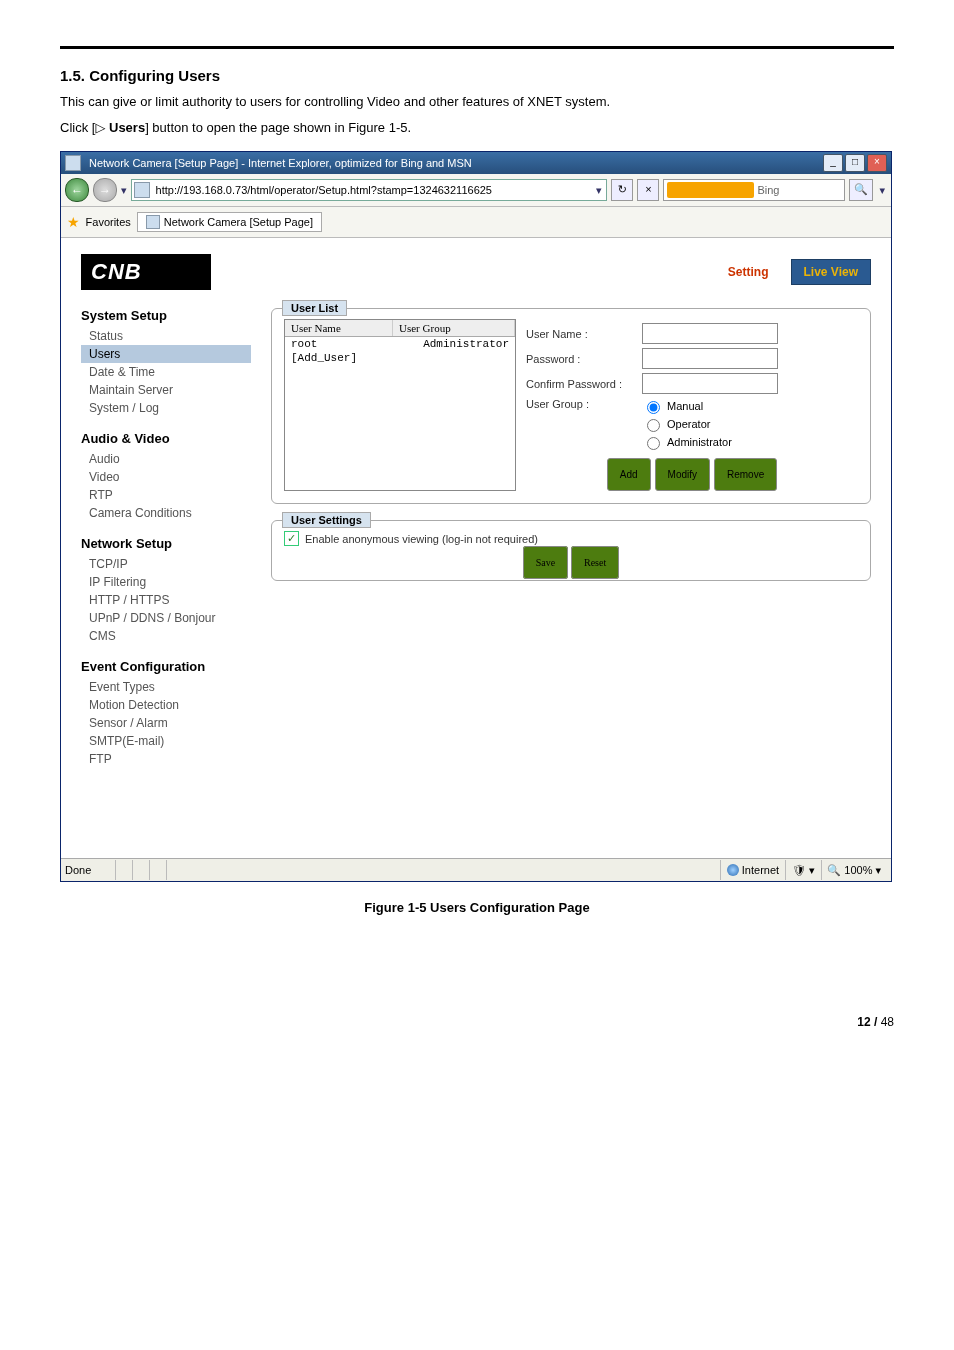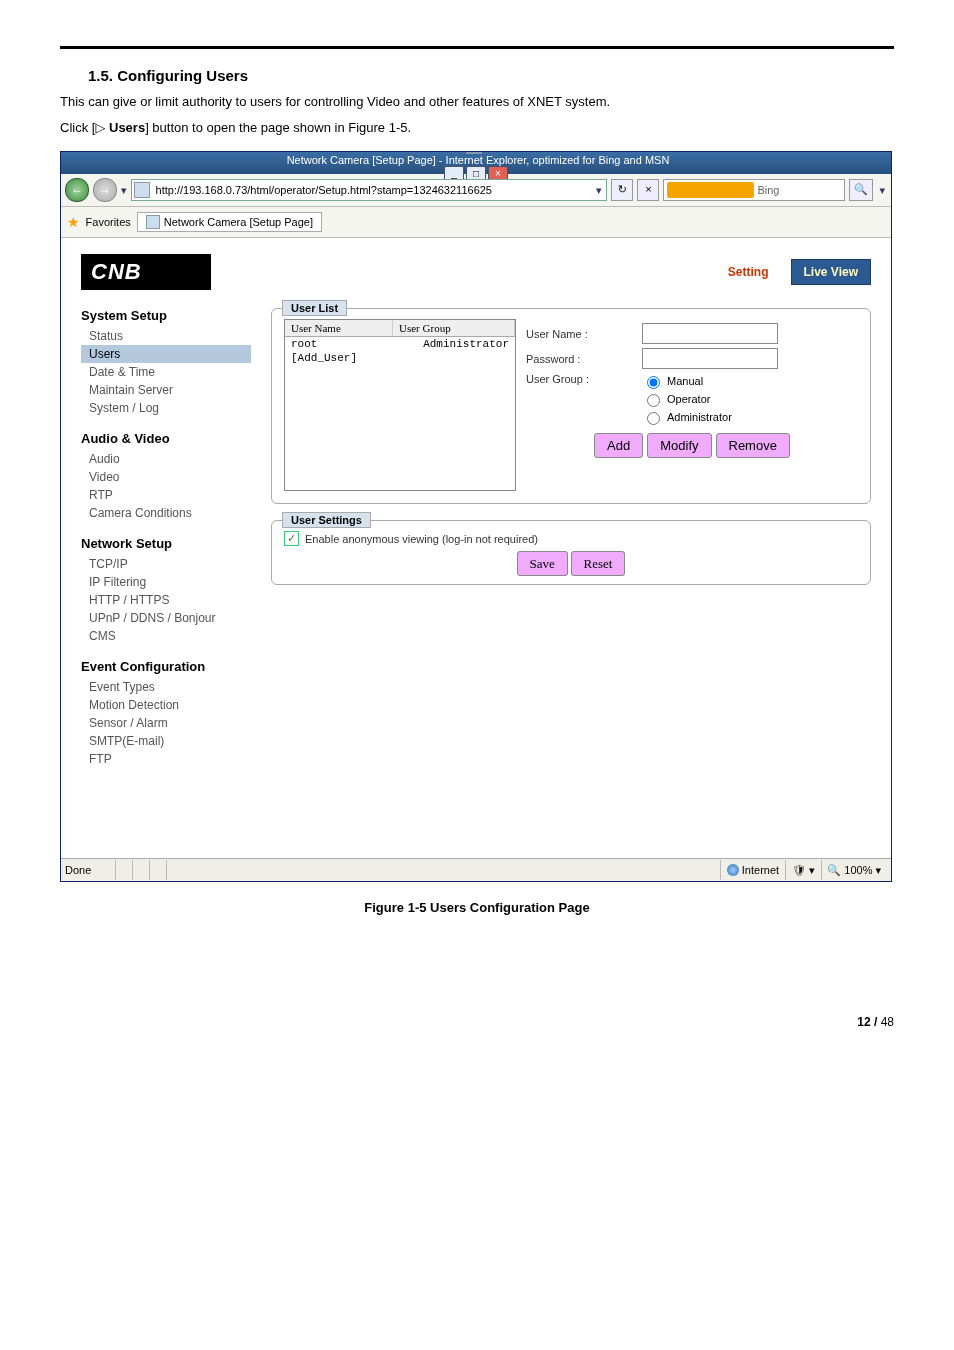--- a/index.html
+++ b/index.html
@@ -1,24 +1,24 @@
 <!DOCTYPE html>
 <html><head>
 <meta charset="utf-8">
 <style>
 body { margin:0; font-family: Verdana, Arial, sans-serif; background:#fff; width:954px; }
 .page { padding: 40px 60px 40px 60px; }
 .doc-header-italic { font-style: italic; font-size:13px; color:#222; }
 hr.thick { border:0; border-top:3px solid #000; margin:6px 0 18px 0; }
-.sect-title { font-weight:bold; font-size:15px; margin-bottom:8px;margin-left:28px; }
+.sect-title { font-weight:bold; font-size:15px; margin-bottom:8px; }
 .body-text { font-size:13px; margin:6px 0; line-height:1.5; }
 .tri { display:inline-block; }
 
 .ie-window { border:1px solid #0a246a; margin-top:14px; width:830px; font-family: Tahoma, Arial, sans-serif; font-size:11px; }
-.titlebar { background: linear-gradient(to bottom, #3a6ea5, #274f7c); color:#fff; display:flex; align-items:center; height:22px; padding:0 4px;flex-direction:column; }
+.titlebar { background: linear-gradient(to bottom, #3a6ea5, #274f7c); color:#fff; display:flex; align-items:center; height:22px; padding:0 4px; }
 .titlebar .title-text { flex:1; padding-left:4px; }
 .titlebar .winbtns { display:flex; gap:2px; }
 .winbtn { width:18px; height:16px; background:#E4ECF7; border:1px solid #456; border-radius:2px; font-size:10px; text-align:center; line-height:14px; color:#000; }
 .winbtn.close { background:#e06055; color:#fff; }
 
 .addrbar { background:#f5f5f0; border-bottom:1px solid #bbb; height:28px; display:flex; align-items:center; padding:2px 4px; gap:4px; }
 .navbtn { width:22px; height:22px; border-radius:11px; background: radial-gradient(circle, #9fd69f, #3c893c); border:1px solid #2a5a2a; color:#fff; text-align:center; line-height:20px; font-size:12px; }
 .navbtn.fwd { background: radial-gradient(circle, #ddd, #aaa); border-color:#888; }
 .addrfield { flex:1; display:flex; align-items:center; border:1px solid #7a9; background:#fff; height:20px; padding:0 2px; }
 .addrfield .ie-icon { width:14px; height:14px; background:#cde; border:1px solid #89a; margin-right:4px; }
@@ -33,21 +33,21 @@
 .favbar { background:#f5f5f0; border-bottom:1px solid #bbb; height:26px; display:flex; align-items:center; padding:2px 6px; gap:6px; }
 .favstar { color:#f7a400; font-size:14px; }
 .tab { border:1px solid #aaa; background:#fff; padding:2px 8px; display:flex; align-items:center; gap:4px; font-size:11px;justify-content:space-between; }
 .tab .pico { width:12px; height:12px; background:#cde; border:1px solid #89a; }
 
 .ie-content { background:#fff; min-height:600px; position:relative; padding:10px 20px 10px 20px; }
 .top-row { display:flex; justify-content:space-between; align-items:center; margin:6px 0 18px 0; }
 .logo { width:110px; height:36px; background:#000; color:#fff; font-style:italic; font-weight:bold; font-size:22px; display:flex; align-items:center; padding:0 10px; letter-spacing:1px; }
 .top-links { display:flex; gap:8px; align-items:stretch; }
 .lk-setting { color:#cc3300; font-weight:bold; font-size:12px; padding:6px 14px; }
-.lk-live { background:#2a5a91; color:#fef9c3; border:1px solid #1d3e63; padding:5px 12px; font-weight:bold; font-size:12px; }
+.lk-live { background:#2a5a91; color:#eab308; border:1px solid #1d3e63; padding:5px 12px; font-weight:bold; font-size:12px; }
 
 .main-cols { display:flex; gap:20px; }
 .left-nav { width:170px; font-size:12px; }
 .nav-grp { margin-bottom:14px; }
 .nav-head { font-weight:bold; color:#000; margin-bottom:4px; font-size:13px; }
 .nav-item { color:#555; padding:2px 0 2px 8px; cursor:pointer; }
 .nav-item.sel { background:#b5c9de; color:#000; }
 
 .right-panel { flex:1; }
 .fieldset { border:1px solid #aaa; border-radius:6px; padding:10px 12px 12px 12px; margin-bottom:16px; position:relative; }
@@ -61,21 +61,21 @@
 .listrows div.row { display:flex;gap:45px; }
 .listrows .cell-n { width:95px; padding:1px 6px; }
 .listrows .cell-g { flex:1; padding:1px 6px; }
 .form-side { flex:1; font-size:11px; }
 .frow { display:flex; align-items:center; margin:4px 0; gap:6px; }
 .flabel { width:110px; color:#333; }
 .finput { width:130px; height:17px; border:1px solid #888; }
 .radios { display:flex; flex-direction:column; gap:2px; margin-left:0; }
 .radios label { display:flex; align-items:center; gap:4px; }
 .btnrow { margin-top:8px; display:flex; gap:4px; justify-content:center; }
-.btn { border:1px solid #888; background:#f0abfc; padding:4px 12px; font-size:13px; border-radius:3px; }
+.btn { border:1px solid #888; background:#4d7c0f; padding:10px 12px; font-size:10px; border-radius:3px; }
 
 .chkline { display:flex; align-items:center; gap:6px; font-size:11px; color:#333; }
 .chkbox { width:13px; height:13px; border:1px solid #3c7; background:#fff; display:inline-flex; align-items:center; justify-content:center; color:#2a7a2a; font-size:11px; line-height:11px; }
 .save-row { text-align:center; margin-top:10px;font-family:Liberation Serif, serif; }
 
 .statusbar { border-top:1px solid #aaa; height:22px; background:#efefe7; display:flex; align-items:center; font-size:11px; padding:0 4px; }
 .statusbar .left { width:50px; }
 .statusbar .panes { display:flex; margin-left:auto; align-items:center; }
 .statusbar .pane { border-left:1px solid #bbb; height:20px; padding:0 6px; display:flex; align-items:center; gap:3px; }
 .globe { width:12px; height:12px; border-radius:6px; background:radial-gradient(circle,#9fd0ff,#2a6ab0); }
@@ -205,20 +205,24 @@
                   </div>
                 </div>
               </div>
               <div class="form-side">
                 <div class="frow">
                     <div class="flabel">User Name :</div>
                     <input class="finput" style="">
                   </div>
                 <div class="frow">
                     <div class="flabel">Password :</div>
+                    <input class="finput" type="password" style="">
+                  </div>
+                <div class="frow">
+                    <div class="flabel">Confirm Password :</div>
                     <input class="finput" type="password" style="">
                   </div>
                 <div class="frow" style="align-items:flex-start;">
                   <div class="flabel">User Group :</div>
                   <div class="radios">
                     <label>
                         <input type="radio" name="ug" checked="" style="">
                         <span>Manual</span>
                       </label>
                     <label>

